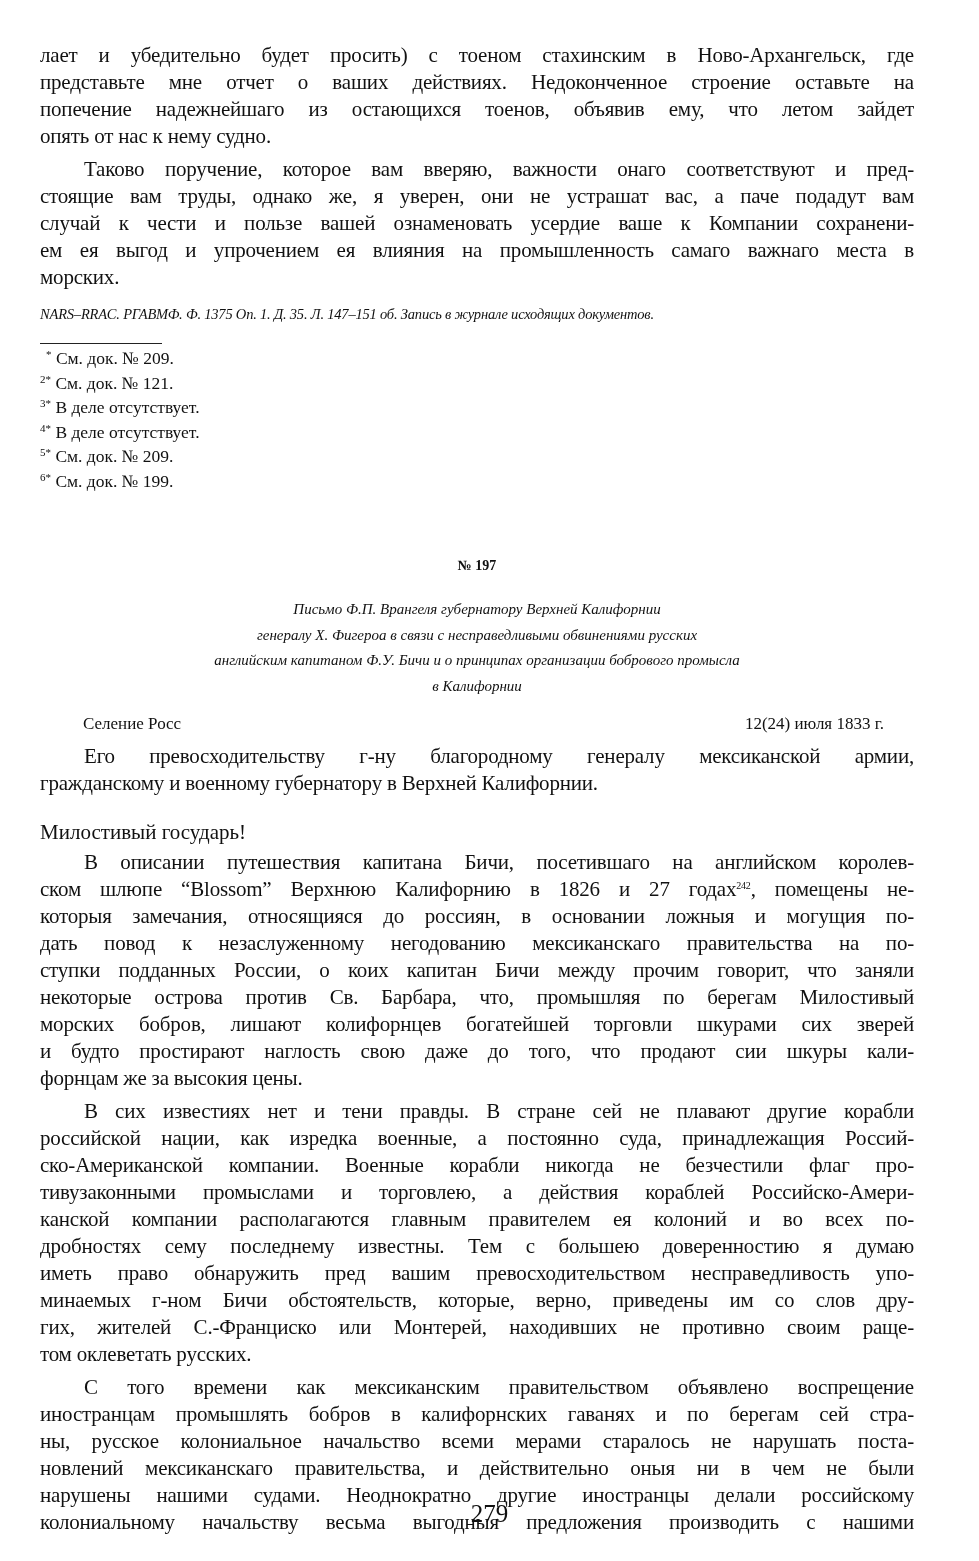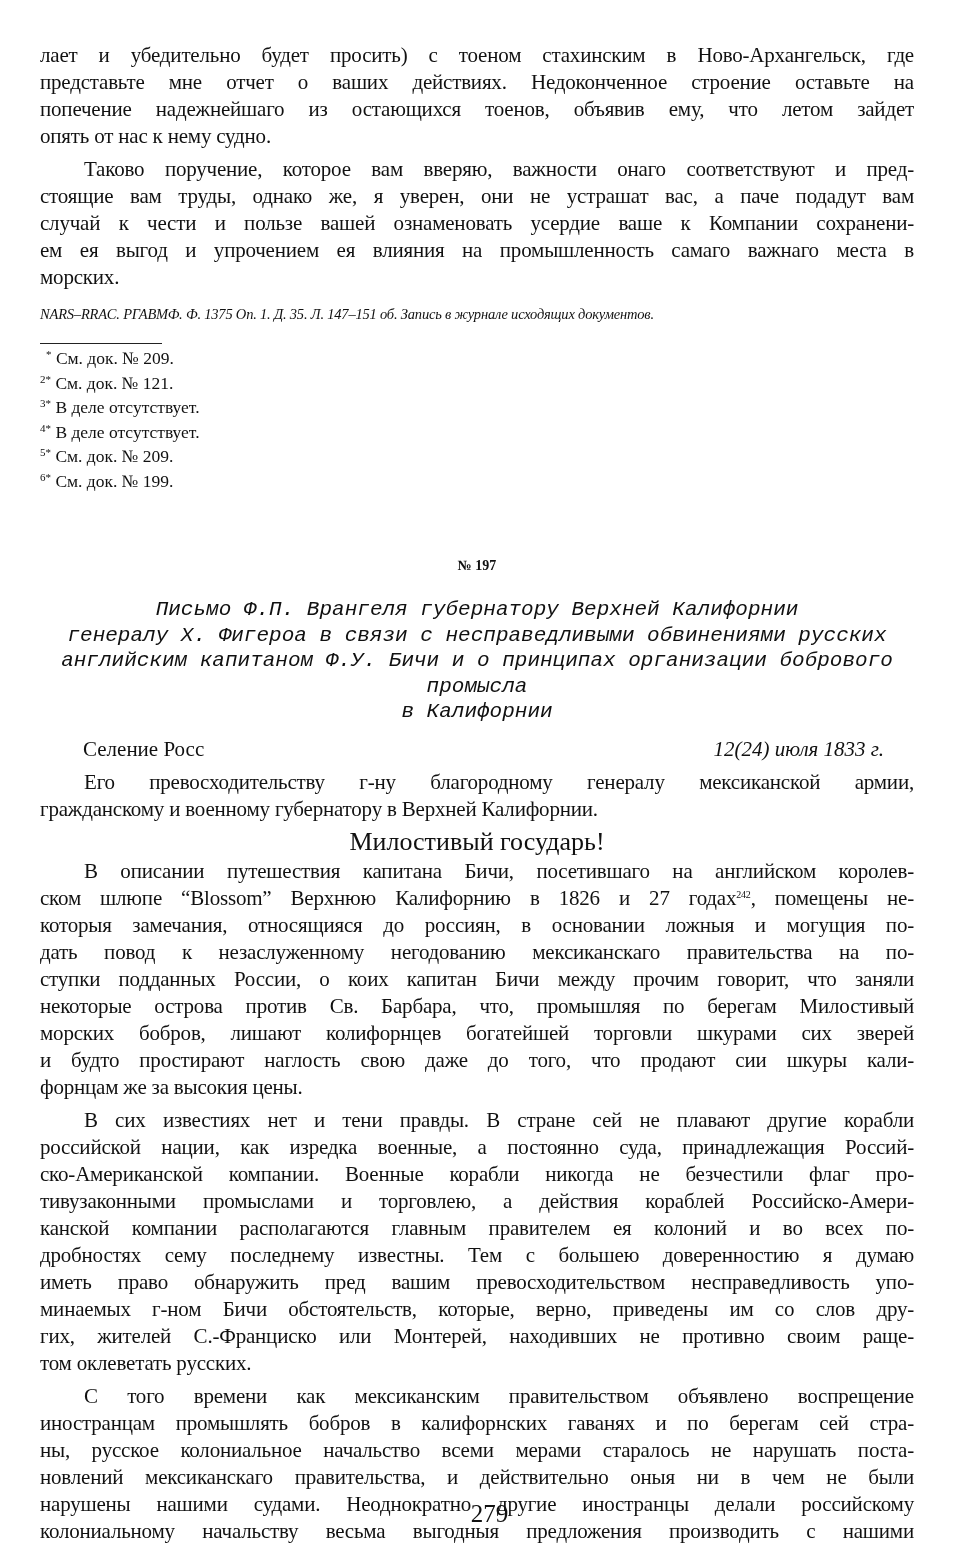--- a/index.html
+++ b/index.html
@@ -21,29 +21,29 @@
     }
     .rule { width: 122px; border-top: 1.5px solid #222; margin-top: 20px; }
     .footnotes { font-size: 17.5px; line-height: 20.5px; }
     .fn { display: block; }
     .fn sup { font-size: 11px; vertical-align: 6px; }
     .doc-number {
       text-align: center; font-weight: bold; font-size: 14px;
       margin-top: 61px; line-height: 27px;
     }
     .doc-title {
-      text-align: center; font-style: italic; font-size: 21px;
-      line-height: 25.5px; margin-top: 18px; font-family: Liberation Mono, monospace;
+      text-align: center; font-style: italic; font-size: 15px;
+      line-height: 25.5px; margin-top: 18px;
     }
     .place-date {
-      display: flex; justify-content: space-between; font-size: 21px;
+      display: flex; justify-content: space-between; font-size: 17px;
       line-height: 27px; margin-top: 11px; padding-left: 43px; padding-right: 30px; text-align: right;
     }
-    .date { font-style: italic; }
-    .salutation { text-align: center; font-size: 26px; line-height: 27px; margin-top: 5px; }
+    .date { }
+    .salutation { font-size: 21px; line-height: 27px; margin-top: 22px; }
     .gap { margin-top: 6px; }
     .page-number {
       position: absolute; left: 0; width: 979px; top: 1500px;
       text-align: center; font-size: 25px;
     }
     sup.ref { font-size: 10px; vertical-align: 7px; line-height: 0; }
   </style>
 </head>
 <body>
 

